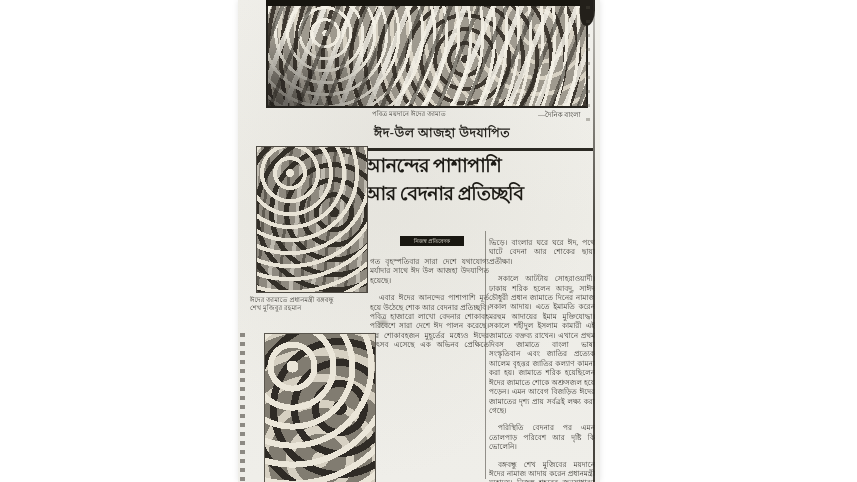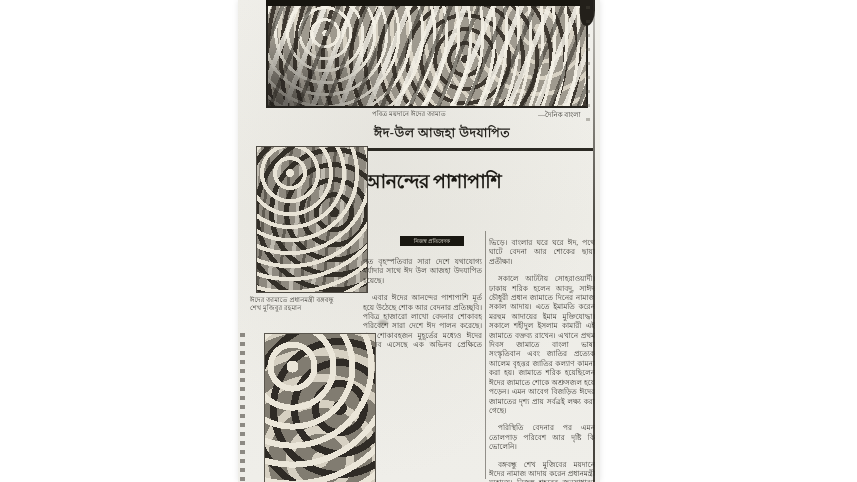--- a/index.html
+++ b/index.html
@@ -70,33 +70,34 @@
 
     <div class="photo crowd-main" style="left:28px;top:0;width:318px;height:104px;"></div>
     <div class="topbar" style="left:28px;top:0;width:322px;height:6px;"></div>
     <div class="corner-blob" style="left:342px;top:0;width:15px;height:26px;"></div>
 
     <div class="caption" style="left:134px;top:110px;width:150px;">পবিত্র ময়দানে ঈদের জামাত</div>
     <div class="credit" style="left:300px;top:109px;">—দৈনিক বাংলা</div>
 
     <div class="kicker" style="left:136px;top:124px;">ঈদ-উল আজহা উদযাপিত</div>
     <div class="headline-rule" style="left:127px;top:148px;width:228px;"></div>
-    <div class="headline" style="left:126px;top:168px;width:232px;height:86px;">
+    <div class="headline" style="left:126px;top:152px;width:232px;height:86px;">
       <div>আনন্দের পাশাপাশি</div>
+      <div>আর বেদনার প্রতিচ্ছবি</div>
     </div>
 
     <div class="photo portrait" style="left:18px;top:146px;width:110px;height:145px;"></div>
     <div class="caption" style="left:12px;top:296px;width:120px;">
       <div>ঈদের জামাতে প্রধানমন্ত্রী বঙ্গবন্ধু</div>
       <div>শেখ মুজিবুর রহমান</div>
     </div>
 
     <div class="byline-box" style="left:162px;top:236px;width:64px;height:10px;">নিজস্ব প্রতিবেদক</div>
 
-    <div class="bodycol" style="left:125px;top:249px;width:119px;height:100px;">
+    <div class="bodycol" style="left:132px;top:249px;width:119px;height:100px;">
       <p class="nofirst">গত বৃহস্পতিবার সারা দেশে যথাযোগ্য মর্যাদার সাথে ঈদ উল আজহা উদযাপিত হয়েছে।</p>
       <p>এবার ঈদের আনন্দের পাশাপাশি মূর্ত হয়ে উঠেছে শোক আর বেদনার প্রতিচ্ছবি। পবিত্র হাজারো লাখো বেদনার শোকাবহ পরিবেশে সারা দেশে ঈদ পালন করেছে। পর শোকাবহজন মুহূর্তের মধ্যেও ঈদের উৎসব এসেছে এক অভিনব প্রেক্ষিতে প্রধান ঈদের জামাত অনুষ্ঠিত।</p>
     </div>
 
     <div class="colrule" style="left:247px;top:231px;height:248px;"></div>
 
     <div class="bodycol" style="left:251px;top:230px;width:106px;height:252px;">
       <p class="nofirst">ভিড়ে। বাংলার ঘরে ঘরে ঈদ, পথে ঘাটে বেদনা আর শোকের ছায়া প্রতীক্ষা।</p>
       <p>সকালে আটটায় সোহরাওয়ার্দী। ঢাকায় শরিক হলেন আবদু, সাঈদ চৌধুরী প্রধান জামাতে দিনের নামাজ সকাল আদায়। এতে ইমামতি করেন মরহুম আদায়ের ইমাম মুক্তিযোদ্ধা। সকালে শহীদুল ইসলাম কামারী এই জামাতে বক্তব্য রাখেন। এখানে প্রথম দিবস জামাতে বাংলা ভাষা সংস্কৃতিবান এবং জাতির প্রত্যেক আলেম বৃহত্তর জাতির কল্যাণ কামনা করা হয়। জামাতে শরিক হয়েছিলেন ঈদের জামাতে শোকে অশ্রুসজল হয়ে পড়েন। এমন আবেগ বিজড়িত ঈদের জামাতের দৃশ্য প্রায় সর্বত্রই লক্ষ্য করা গেছে।</p>
       <p>পরিস্থিতি বেদনার পর এমন তোলপাড় পরিবেশ আর দৃষ্টি কি ভোলেনি।</p>

